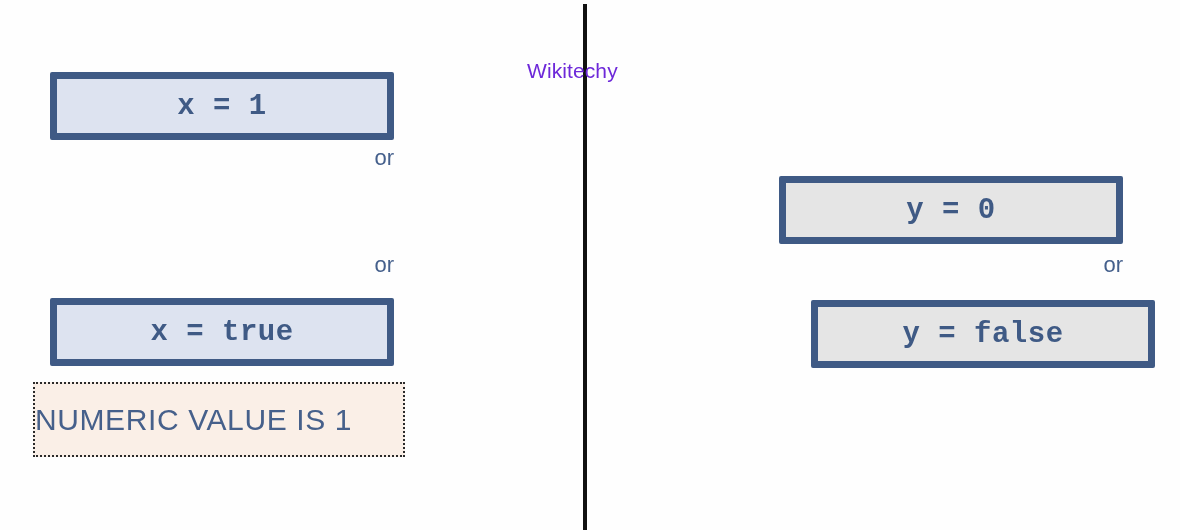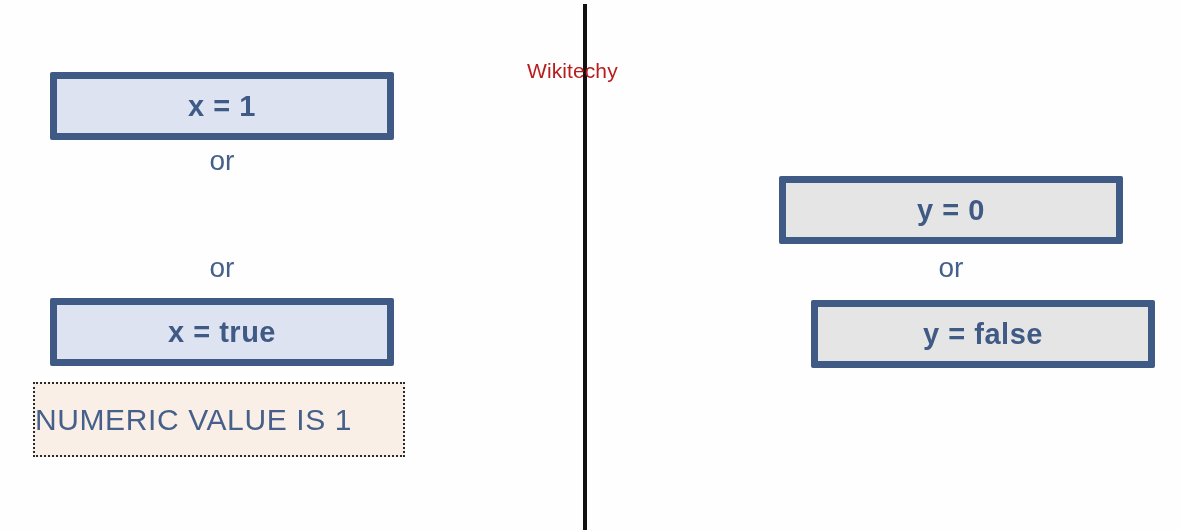--- a/index.html
+++ b/index.html
@@ -30,21 +30,21 @@
     background: #111111;
   }
 
   
   .watermark {
     position: absolute;
     left: 527px;
     top: 59px;
     font-size: 21px;
     font-weight: 400;
-    color: #b91c1c;
+    color: #6d28d9;
     letter-spacing: 0.1px;
     white-space: nowrap;
     z-index: 5;
   }
 
   
   .column {
     position: absolute;
     top: 0;
     height: 530px;
@@ -67,28 +67,29 @@
   }
   .value-box.filled { background: #dde3f0; }
   .value-box.plain  { background: #e5e5e5; }
 
   .value-text {
     font-size: 29px;
     font-weight: bold;
     color: #3f5a85;
     letter-spacing: 0.5px;
     line-height: 1;
+    font-family: Liberation Mono, monospace;
   }
 
   
   .or-label {
     position: absolute;
     width: 344px;
-    text-align: center;
-    font-size: 28px;
+    text-align: right;
+    font-size: 22px;
     font-weight: 400;
     color: #45608c;
     line-height: 1;
   }
 
   
   .caption-box {
     position: absolute;
     box-sizing: border-box;
     height: 75px;

